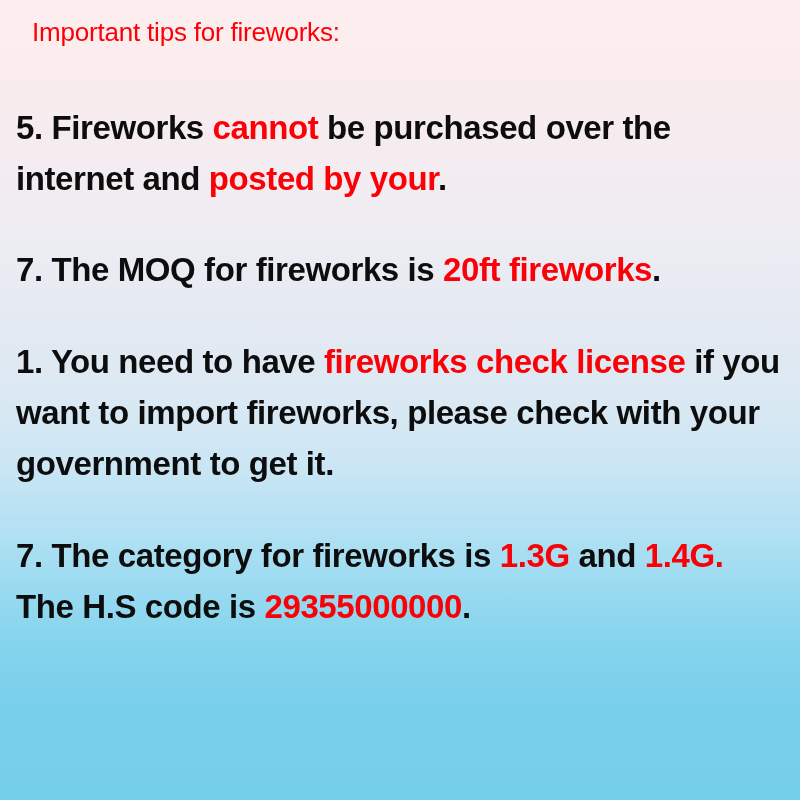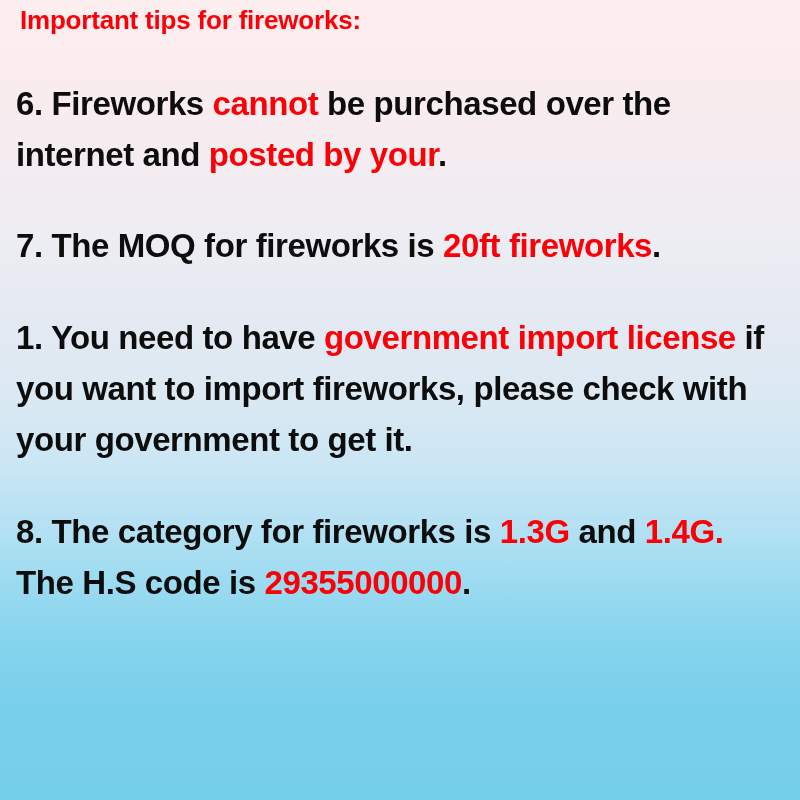--- a/index.html
+++ b/index.html
@@ -40,23 +40,23 @@
   #content {
     position: absolute;
     left: 16px;
     top: 0;
     width: 768px;
   }
 
   .title {
     color: #fb0006;
     font-size: 26px;
-    font-weight: bold;
+    font-weight: normal;
     line-height: 32px;
-    margin: 4px;
+    margin: 16px;
     letter-spacing: -0.2px;
     white-space: nowrap;
   }
 
   .tip {
     color: #0d0d0d;
     font-size: 33px;
     font-weight: bold;
     line-height: 51px;
     margin: 0;
@@ -79,23 +79,23 @@
 </style>
 </head>
 <body>
 
 <div id="poster">
 
   <div id="content">
 
     <h1 class="title">Important tips for fireworks:</h1>
 
-    <p class="tip" id="tip-1"><span class="seg">6. Fireworks </span><span class="seg hl">cannot</span><span class="seg"> be purchased over the internet and </span><span class="seg hl">posted by your</span><span class="seg">.</span></p>
+    <p class="tip" id="tip-1"><span class="seg">5. Fireworks </span><span class="seg hl">cannot</span><span class="seg"> be purchased over the internet and </span><span class="seg hl">posted by your</span><span class="seg">.</span></p>
 
     <p class="tip" id="tip-2"><span class="seg">7. The MOQ for fireworks is </span><span class="seg hl">20ft fireworks</span><span class="seg">.</span></p>
 
-    <p class="tip" id="tip-3"><span class="seg">1. You need to have </span><span class="seg hl">government import license</span><span class="seg"> if you want to import fireworks, please check with your government to get it.</span></p>
+    <p class="tip" id="tip-3"><span class="seg">1. You need to have </span><span class="seg hl">fireworks check license</span><span class="seg"> if you want to import fireworks, please check with your government to get it.</span></p>
 
-    <p class="tip" id="tip-4"><span class="seg">8. The category for fireworks is </span><span class="seg hl">1.3G</span><span class="seg"> and </span><span class="seg hl">1.4G.</span><span class="seg"> The H.S code is </span><span class="seg hl">29355000000</span><span class="seg">.</span></p>
+    <p class="tip" id="tip-4"><span class="seg">7. The category for fireworks is </span><span class="seg hl">1.3G</span><span class="seg"> and </span><span class="seg hl">1.4G.</span><span class="seg"> The H.S code is </span><span class="seg hl">29355000000</span><span class="seg">.</span></p>
 
   </div>
 
 </div>
 
 </body></html>

